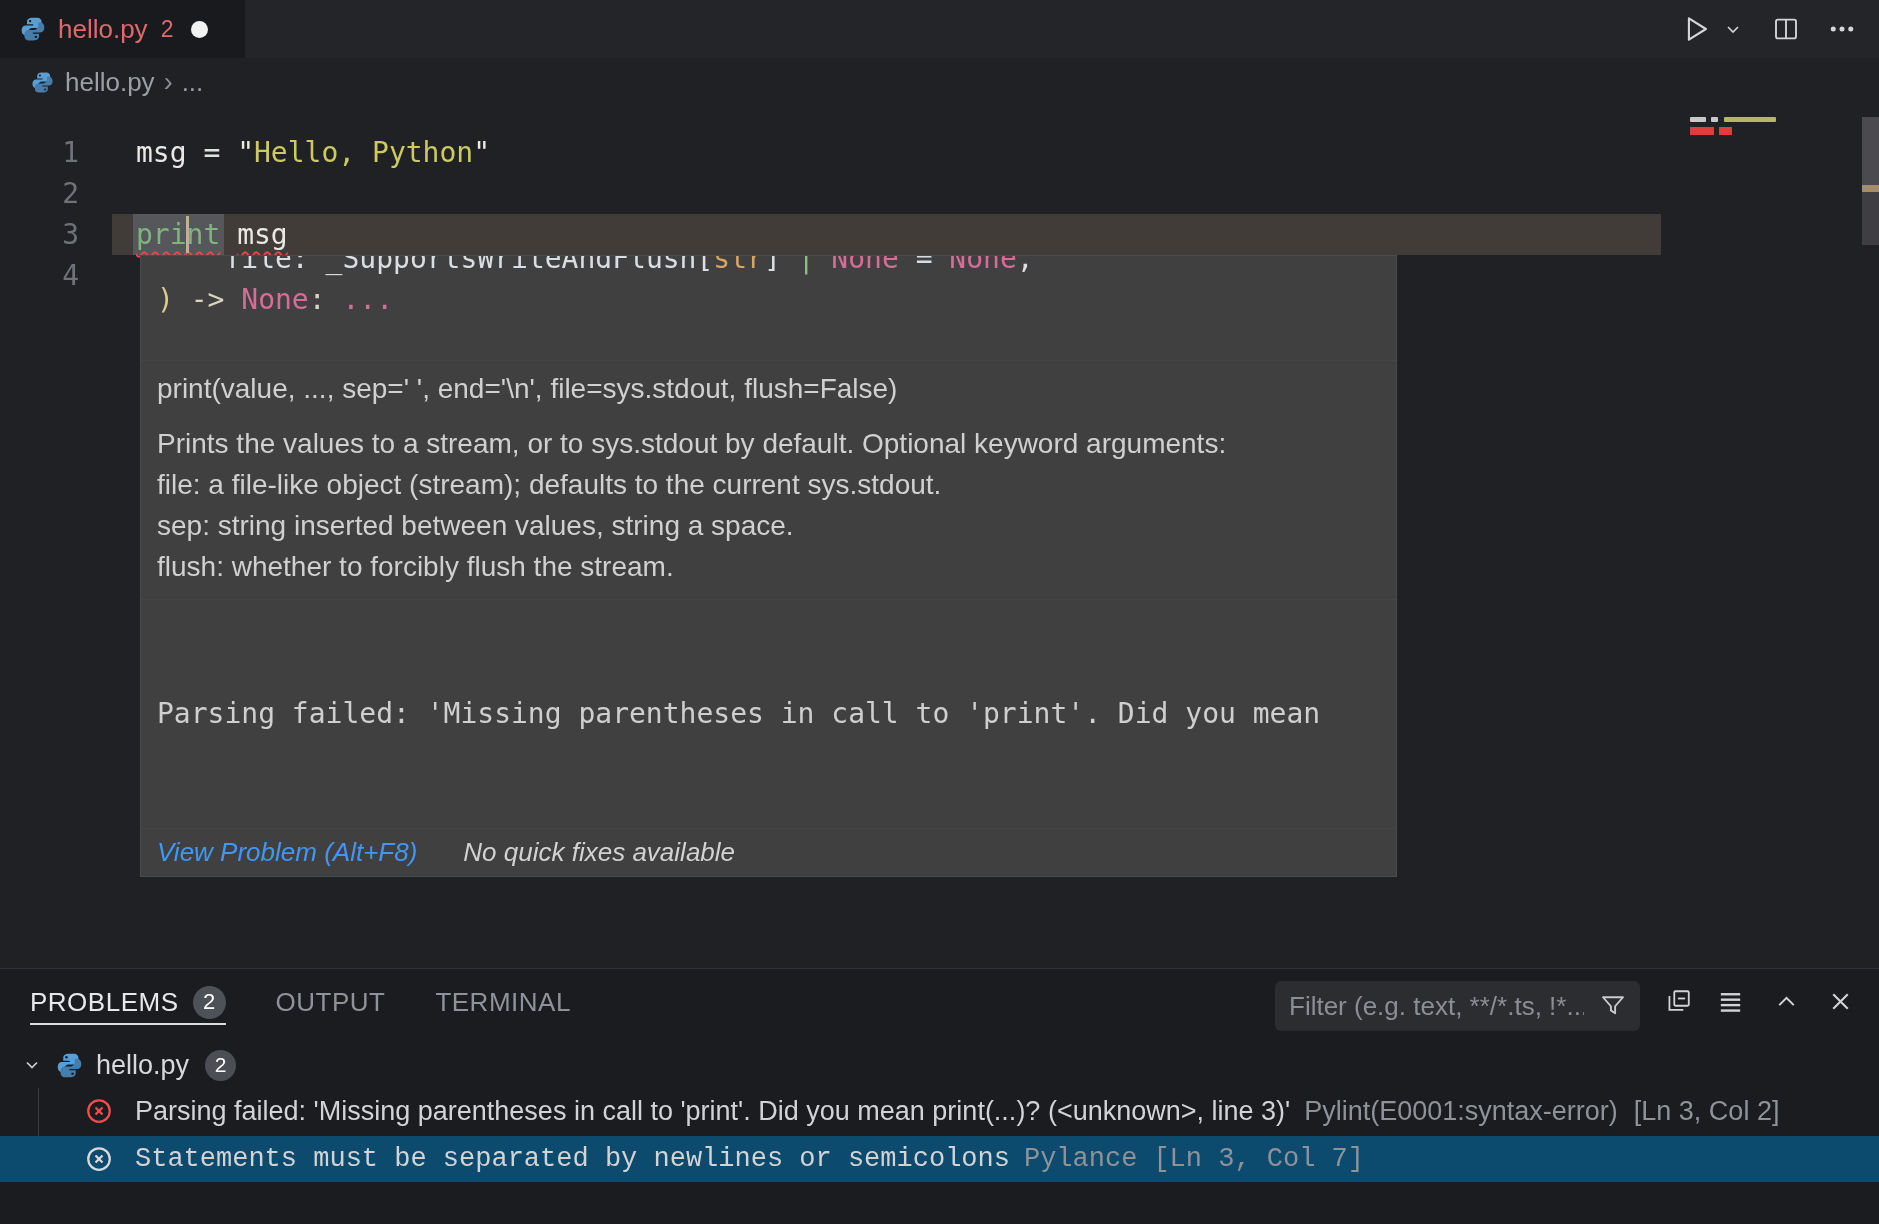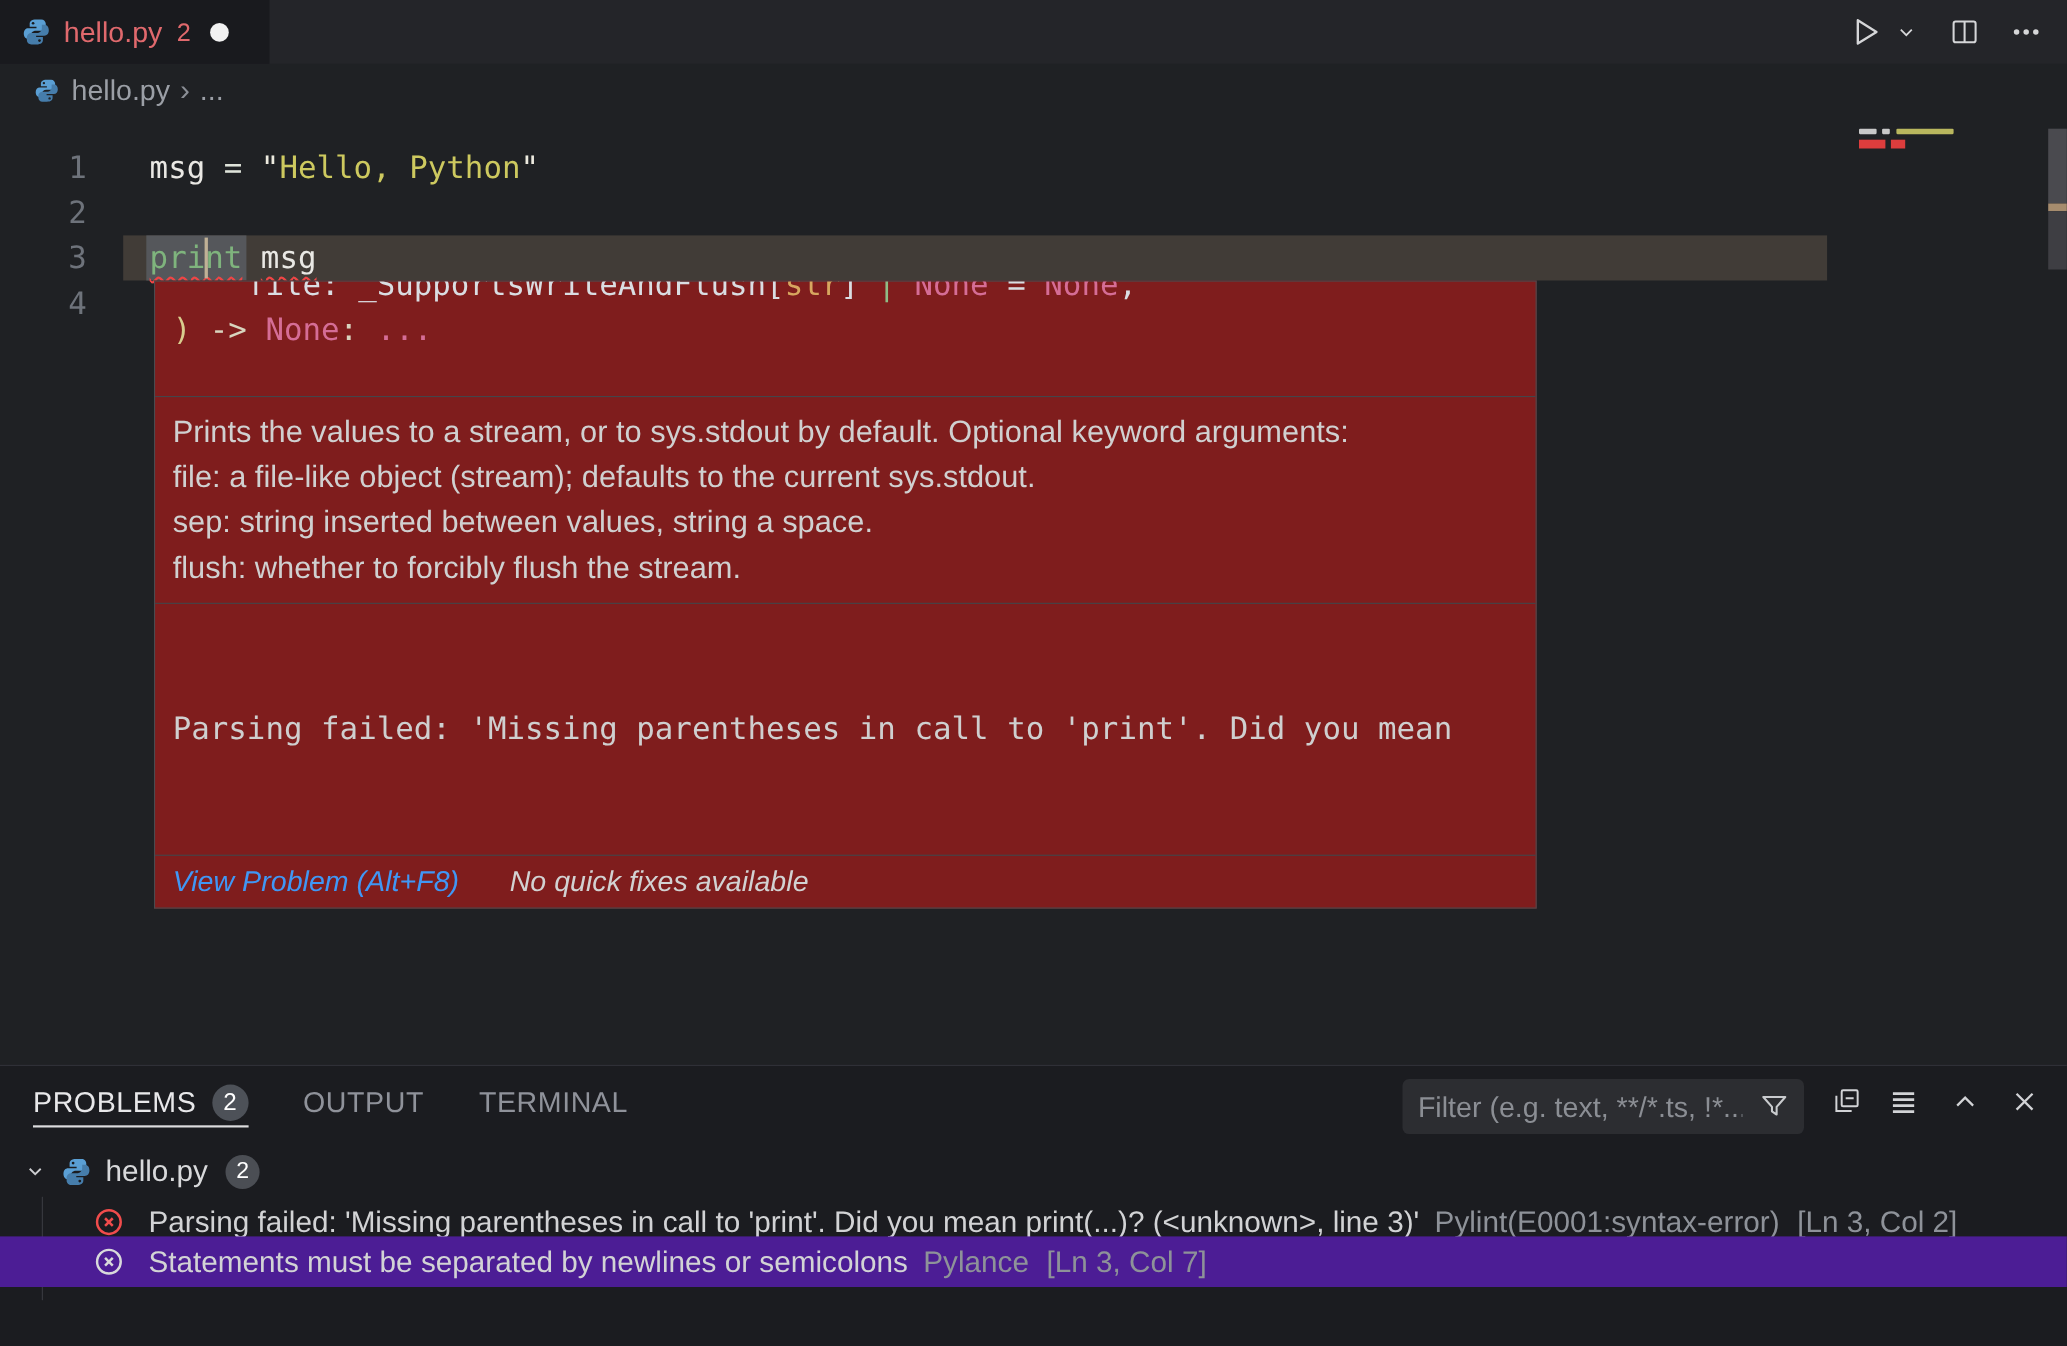--- a/index.html
+++ b/index.html
@@ -44,21 +44,21 @@
   .minimap{position:absolute;left:1662px;top:100px;width:200px;height:160px;}
   .mm-row{position:absolute;display:flex;}
   .mm-seg{height:5px;border-radius:1px;}
   .mm-err{height:8px;}
   .scrollbar{position:absolute;right:0;top:117px;width:17px;height:128px;}
   .sb-a{position:absolute;left:0;top:0;width:17px;height:68px;background:#4a4a4f;}
   .sb-mark{position:absolute;left:0;top:68px;width:17px;height:7px;background:#a68c6e;}
   .sb-b{position:absolute;left:0;top:75px;width:17px;height:53px;background:#3e3e43;}
 
   
-  .hover{position:absolute;left:140px;top:255px;width:1257px;background:#7f1d1d;
+  .hover{position:absolute;left:140px;top:255px;width:1257px;background:#404040;
          border:1px solid #4a4b4f;box-sizing:border-box;z-index:5;}
   .hv-code{height:104px;overflow:hidden;padding-left:16px;}
   .hv-code .hrow{font-size:28px;line-height:40.5px;white-space:pre;}
   .hv-code-inner{margin-top:-17px;}
   .hv-docs{border-top:1px solid #44454a;padding:11px 16px 0 16px;color:#d0d0d0;font-size:28px;}
   .hv-sig{line-height:34px;margin-bottom:17px;}
   .hv-doc-line{line-height:41px;}
   .hv-docs-pad{height:12px;}
   .hv-error{border-top:1px solid #44454a;padding:9px 16px;color:#cfcfcf;font-size:28px;line-height:42px;white-space:pre;}
   .hv-error .src{color:#8b8f94;}
@@ -77,21 +77,21 @@
   .filterbox{position:absolute;left:1275px;top:12px;width:365px;height:50px;background:#2c2d31;border-radius:6px;}
   .filterbox input{position:absolute;left:0;top:0;width:100%;height:100%;background:transparent;border:none;outline:none;
                    color:#cccccc;font-size:26px;padding:0 56px 0 14px;box-sizing:border-box;font-family:"Liberation Sans",sans-serif;}
   .filterbox input::placeholder{color:#8b8e94;}
   .funnel{position:absolute;right:12px;top:10px;color:#c9cbce;}
   .phdr-icon{position:absolute;top:18px;color:#d2d3d6;}
 
   .prow{position:absolute;left:0;right:0;height:46px;display:flex;align-items:center;font-size:27px;}
   .row-file{top:73px;padding-left:20px;}
   .row-p1{top:119px;}
-  .row-p2{top:155px;background:#4c1d95;}
+  .row-p2{top:167px;background:#0c4a6e;font-family:Liberation Mono, monospace;}
   .prow .msg{color:#d2d3d5;white-space:pre;}
   .prow .src{color:#8e9299;margin-left:14px;white-space:pre;}
   .prow .loc{color:#8e9299;margin-left:16px;white-space:pre;}
   .file-name{color:#d8d9db;margin-left:13px;}
   .file-badge{width:31px;height:31px;border-radius:50%;background:#4b4e54;color:#fff;font-size:21px;
               display:flex;align-items:center;justify-content:center;margin-left:16px;}
   .perr-icon{margin-left:84px;margin-right:21px;flex:none;display:flex;}
   .guide{position:absolute;left:38px;top:119px;width:1px;height:94px;background:#3a3b41;}
   .tree-chev{color:#cdced1;display:flex;}
   .pyicon{margin-left:12px;display:flex;}
@@ -195,20 +195,21 @@
 
 <div class="hover">
   <div class="hv-code mono">
     <div class="hv-code-inner">
       <div class="hrow"><span class="tk-white">    </span><span class="tk-white">file: </span><span class="tk-white">_SupportsWriteAndFlush</span><span class="tk-white">[</span><span class="tk-gold">str</span><span class="tk-white">]</span><span class="tk-white"> </span><span class="tk-pipe">|</span><span class="tk-white"> </span><span class="tk-pink">None</span><span class="tk-white"> = </span><span class="tk-pink">None</span><span class="tk-white">,</span></div>
       <div class="hrow"><span class="tk-paren">)</span><span class="tk-white"> </span><span class="tk-arrow">-&gt;</span><span class="tk-white"> </span><span class="tk-pink">None</span><span class="tk-arrow">:</span><span class="tk-white"> </span><span class="tk-pink">...</span></div>
     </div>
   </div>
 
   <div class="hv-docs">
+    <div class="hv-sig">print(value, ..., sep=' ', end='\n', file=sys.stdout, flush=False)</div>
     <div class="hv-doc-line">Prints the values to a stream, or to sys.stdout by default. Optional keyword arguments:</div>
     <div class="hv-doc-line">file: a file-like object (stream); defaults to the current sys.stdout.</div>
     <div class="hv-doc-line">sep: string inserted between values, string a space.</div>
     <div class="hv-doc-line">flush: whether to forcibly flush the stream.</div>
     <div class="hv-docs-pad"></div>
   </div>
 
   <div class="hv-error mono">
     <div><span>Parsing failed: 'Missing parentheses in call to 'print'. Did you mean</span></div>
   </div>

